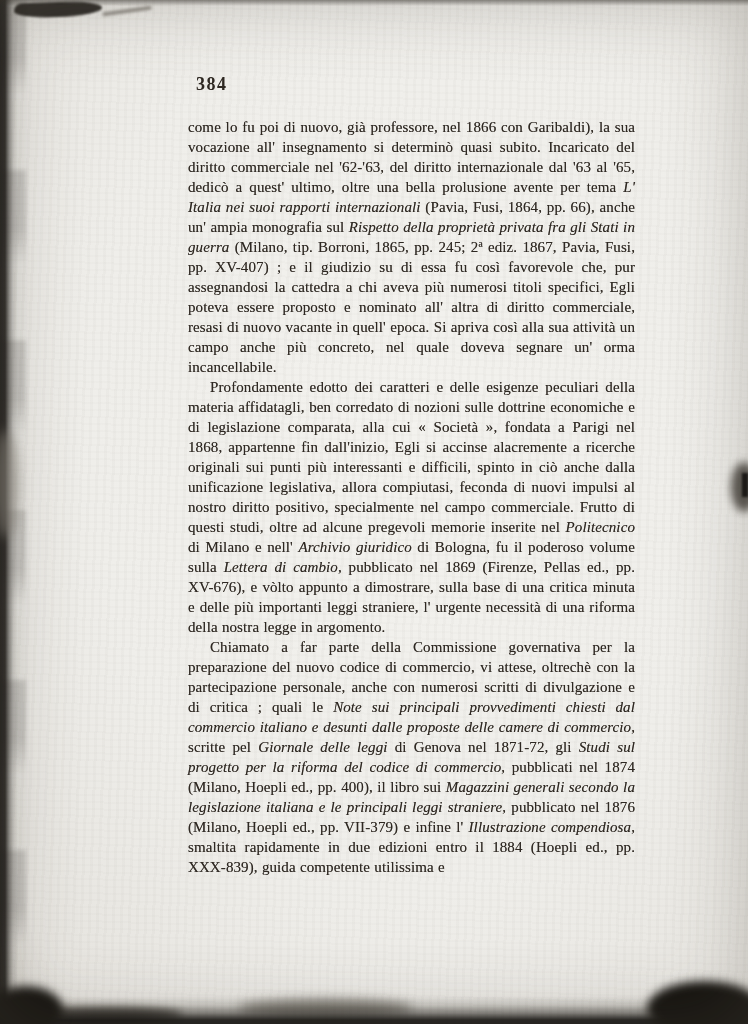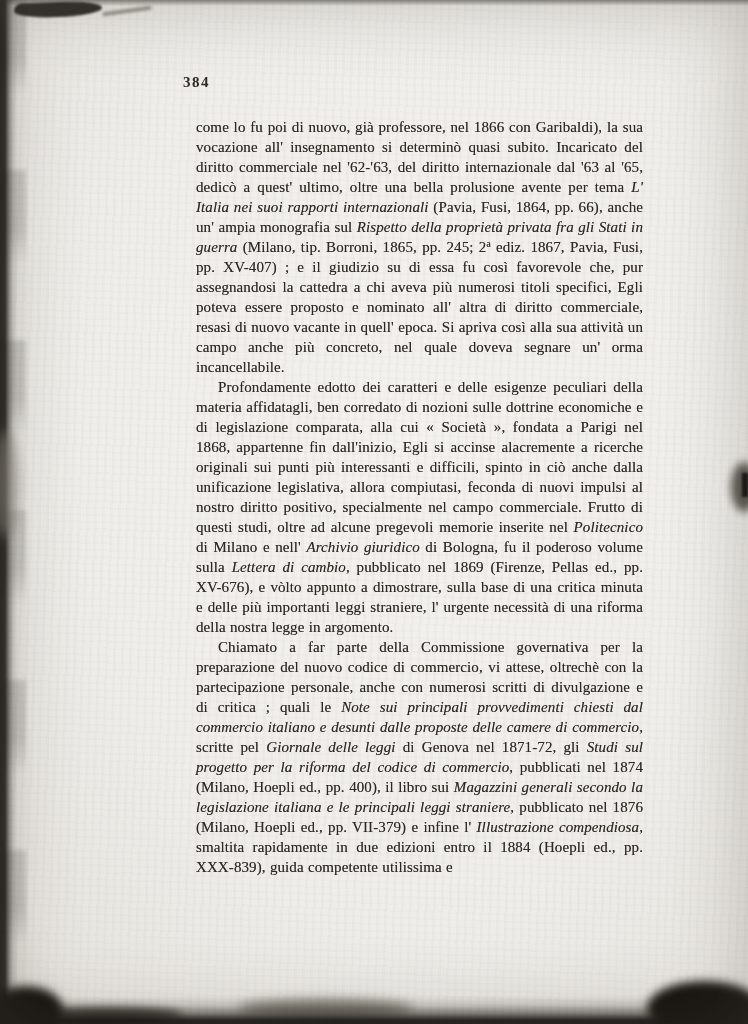--- a/index.html
+++ b/index.html
@@ -17,26 +17,26 @@
   .grain {
     position:absolute; inset:0; pointer-events:none;
     background:
       repeating-linear-gradient(92deg, rgba(120,115,105,0.035) 0 3px, transparent 3px 8px),
       repeating-linear-gradient(2deg, rgba(120,115,105,0.025) 0 2px, transparent 2px 7px);
   }
   .vignette { position:absolute; inset:0; pointer-events:none;
     box-shadow: inset 0 0 75px rgba(90,84,74,0.30); }
 
   .page-number {
-    position:absolute; left:183px; top:74px;
-    font-size:15px; font-weight:bold; letter-spacing:1.5px;
+    position:absolute; left:196px; top:74px;
+    font-size:18px; font-weight:bold; letter-spacing:1.5px;
     color:var(--ink);
   }
   .text-block {
-    position:absolute; left:196px; top:117px; width:447px;
+    position:absolute; left:188px; top:117px; width:447px;
     color:var(--ink);
     font-size:15px; line-height:20px;
     text-align:justify;
     word-spacing:0.4px; letter-spacing:0.1px;
     text-shadow:0 0 0.4px rgba(46,40,34,0.55);
   }
   .text-block p { margin:0; }
   .text-block p.indent { text-indent:22px; }
   .italic { font-style:italic; }
 

